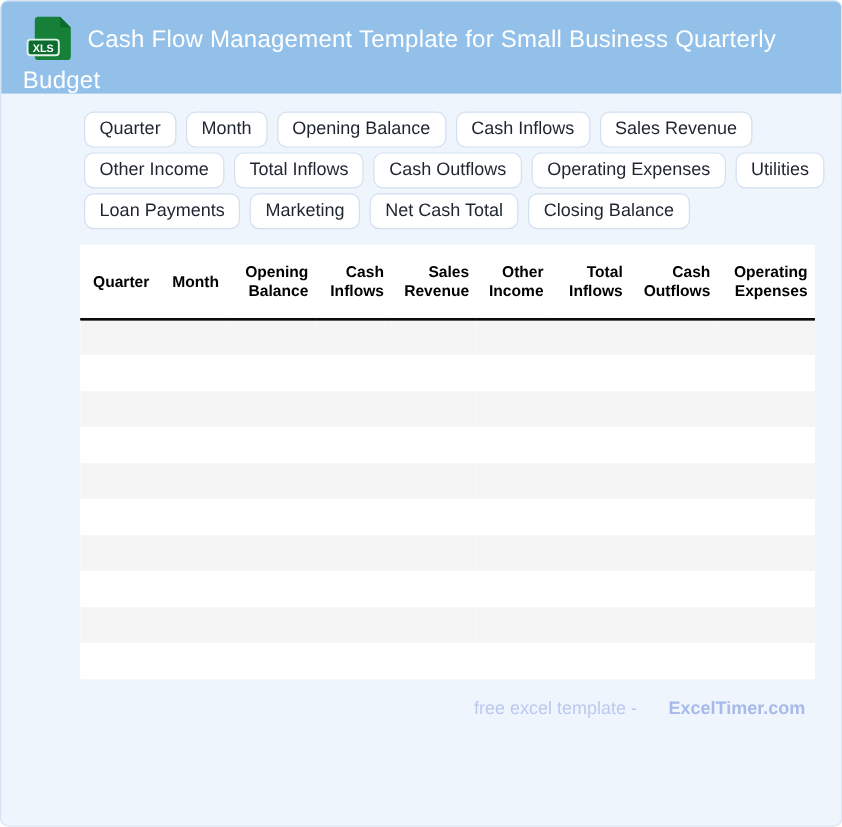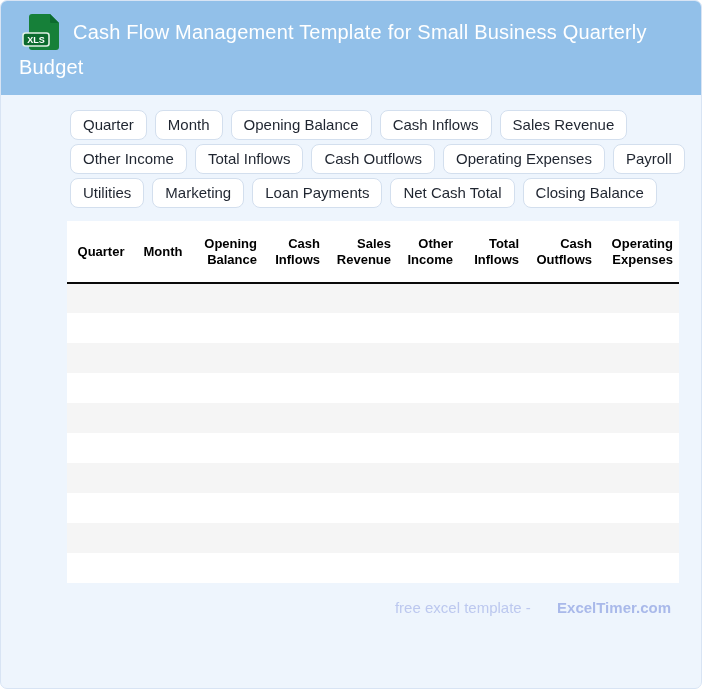--- a/index.html
+++ b/index.html
@@ -12,21 +12,21 @@
   html,body{background:#ffffff;}
   body{font-family:"Liberation Sans", sans-serif;}
   .card{
     position:relative; width:702px; height:689px;
     background:var(--page_bg);
     border:1px solid var(--card_border);
     border-radius:7px; overflow:hidden;
   }
   .header{
     background:var(--header_bg);
-    height:94px; padding:11px 40px 0 18px;
+    height:77px; padding:11px 40px 0 18px;
     color:var(--title_text);
   }
   .header h1{
     display:inline; font-size:20px; font-weight:400; line-height:30px;
     color:var(--title_text); letter-spacing:.2px;
   }
   .xls-wrap{
     display:inline-block; width:44px; height:40px; vertical-align:-13px;
     margin-right:10px;
   }
@@ -87,24 +87,23 @@
   <div class="chips" id="chips">
       <div class="chip">Quarter</div>
       <div class="chip">Month</div>
       <div class="chip">Opening Balance</div>
       <div class="chip">Cash Inflows</div>
       <div class="chip">Sales Revenue</div>
       <div class="chip">Other Income</div>
       <div class="chip">Total Inflows</div>
       <div class="chip">Cash Outflows</div>
       <div class="chip">Operating Expenses</div>
-      <div class="chip">Payroll</div>
       <div class="chip">Utilities</div>
+      <div class="chip">Loan Payments</div>
       <div class="chip">Marketing</div>
-      <div class="chip">Loan Payments</div>
       <div class="chip">Net Cash Total</div>
       <div class="chip">Closing Balance</div>
     </div>
 
   <div class="tablewrap">
     <table>
       <colgroup>
         <col class="w1">
           <col class="w2">
           <col class="w3">

